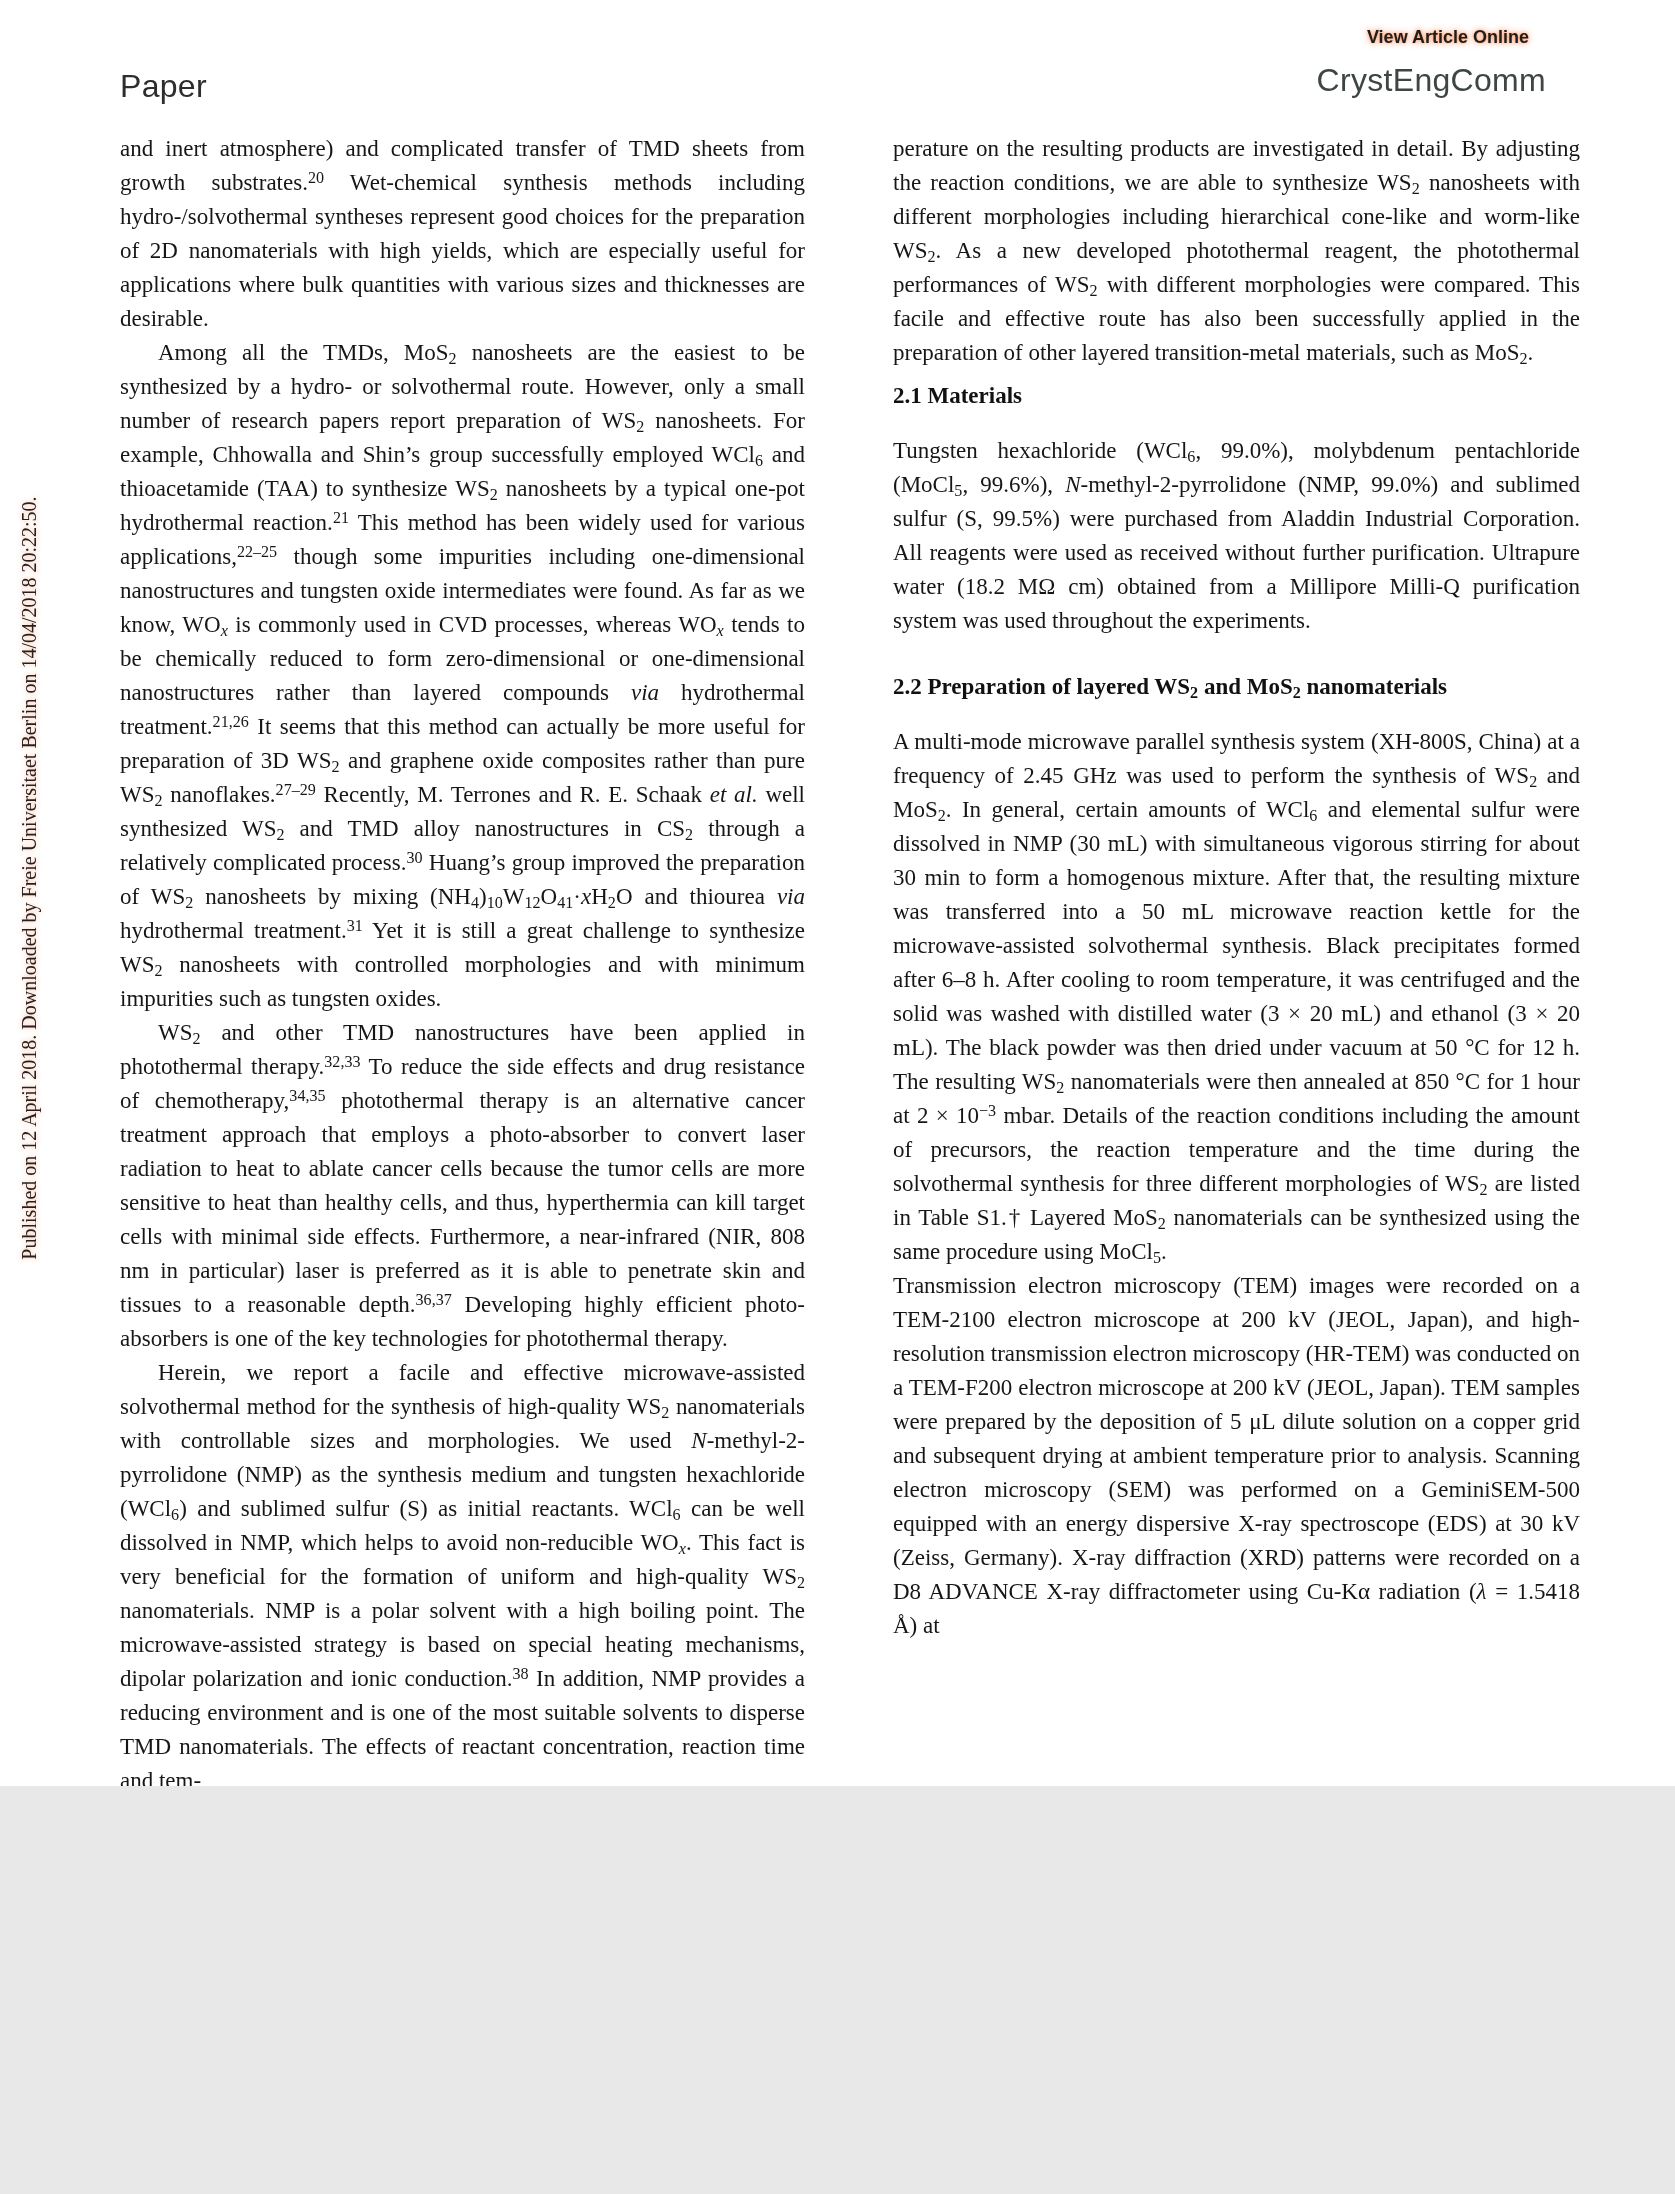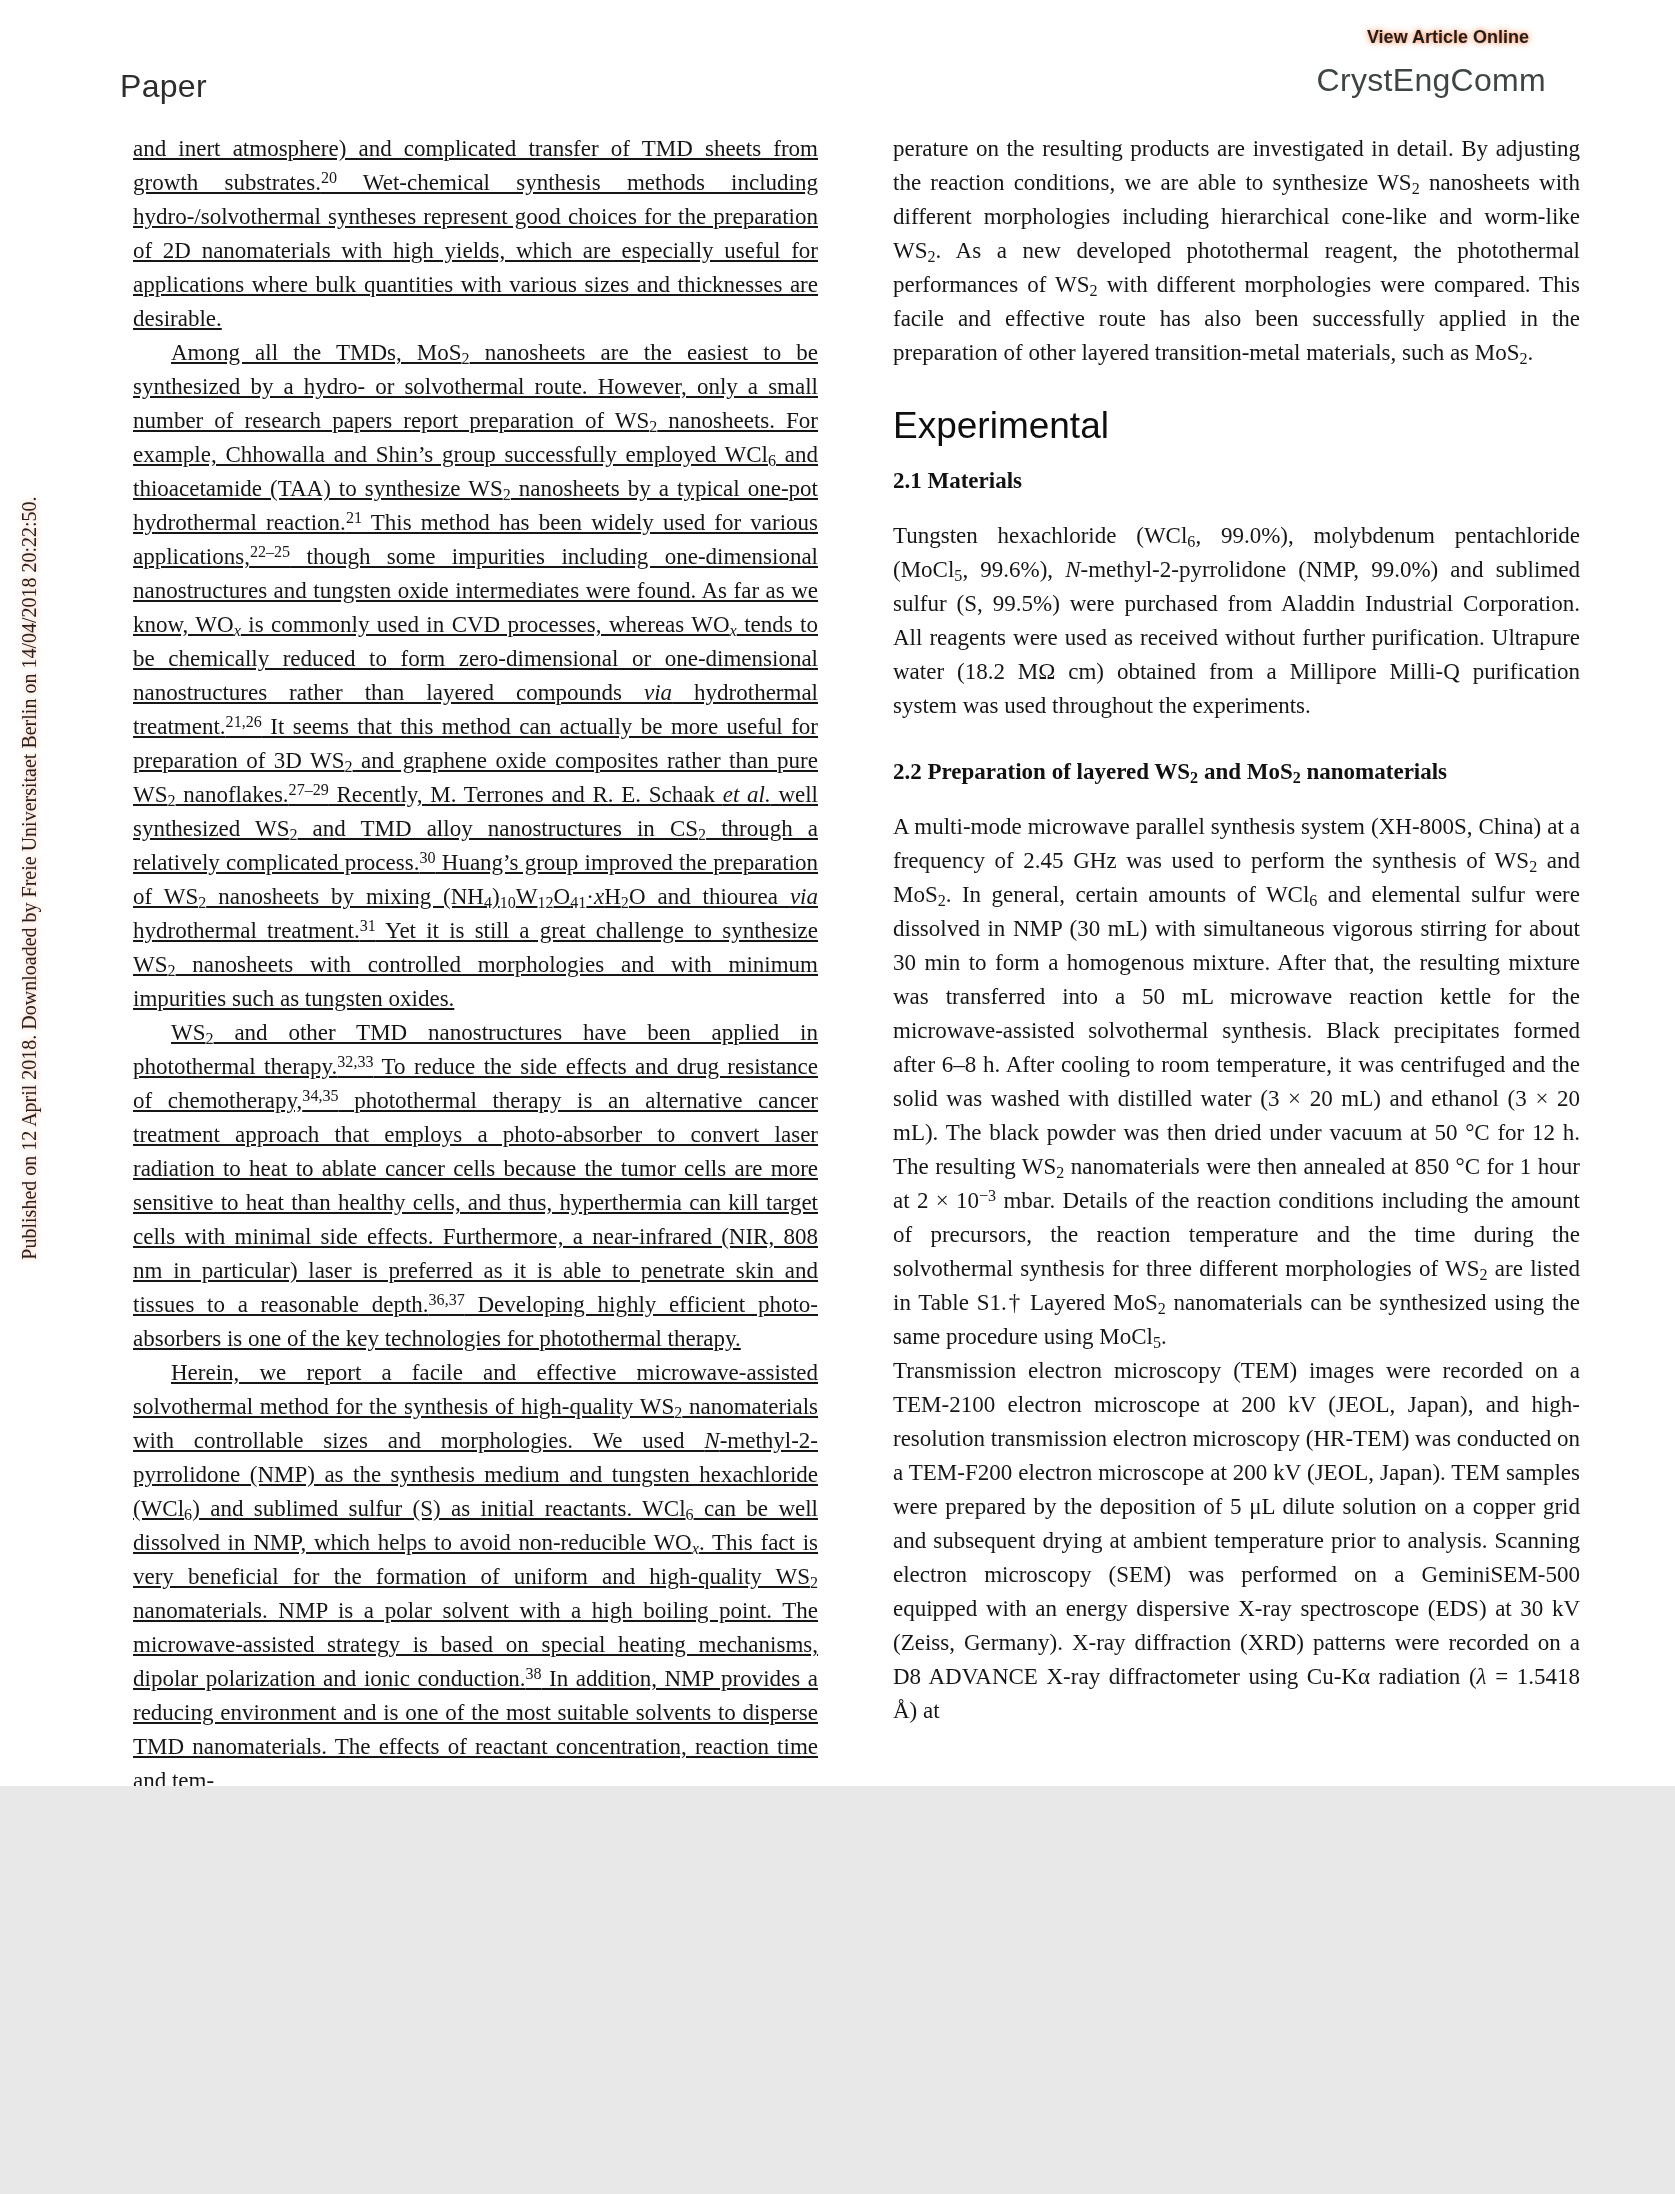--- a/index.html
+++ b/index.html
@@ -71,21 +71,21 @@
 
   
   .col {
     position: absolute;
     top: 132px;
     width: 685px;
     font-size: 23px;
     line-height: 34px;
     text-align: justify;
   }
-  .col-left  { left: 133px; text-decoration: underline; }
+  .col-left  { left: 120px; }
   .col-right { left: 893px; width: 687px; }
 
   .col p { margin: 0; }
   .col p.indent { text-indent: 38px; }
 
   sub { font-size: 0.70em; vertical-align: baseline; position: relative; top: 0.22em; line-height: 0; }
   sup { font-size: 0.70em; vertical-align: baseline; position: relative; top: -0.45em; line-height: 0; }
 
   h1.section {
     font-family: "Liberation Sans", sans-serif;
@@ -145,21 +145,20 @@
   <div class="col col-left">
     <p>and inert atmosphere) and complicated transfer of TMD sheets from growth substrates.<sup>20</sup> Wet-chemical synthesis methods including hydro-/solvothermal syntheses represent good choices for the preparation of 2D nanomaterials with high yields, which are especially useful for applications where bulk quantities with various sizes and thicknesses are desirable.</p>
     <p class="indent">Among all the TMDs, MoS<sub>2</sub> nanosheets are the easiest to be synthesized by a hydro- or solvothermal route. However, only a small number of research papers report preparation of WS<sub>2</sub> nanosheets. For example, Chhowalla and Shin’s group successfully employed WCl<sub>6</sub> and thioacetamide (TAA) to synthesize WS<sub>2</sub> nanosheets by a typical one-pot hydrothermal reaction.<sup>21</sup> This method has been widely used for various applications,<sup>22–25</sup> though some impurities including one-dimensional nanostructures and tungsten oxide intermediates were found. As far as we know, WO<sub><i>x</i></sub> is commonly used in CVD processes, whereas WO<sub><i>x</i></sub> tends to be chemically reduced to form zero-dimensional or one-dimensional nanostructures rather than layered compounds <i>via</i> hydrothermal treatment.<sup>21,26</sup> It seems that this method can actually be more useful for preparation of 3D WS<sub>2</sub> and graphene oxide composites rather than pure WS<sub>2</sub> nanoflakes.<sup>27–29</sup> Recently, M. Terrones and R. E. Schaak <i>et al.</i> well synthesized WS<sub>2</sub> and TMD alloy nanostructures in CS<sub>2</sub> through a relatively complicated process.<sup>30</sup> Huang’s group improved the preparation of WS<sub>2</sub> nanosheets by mixing (NH<sub>4</sub>)<sub>10</sub>W<sub>12</sub>O<sub>41</sub>·<i>x</i>H<sub>2</sub>O and thiourea <i>via</i> hydrothermal treatment.<sup>31</sup> Yet it is still a great challenge to synthesize WS<sub>2</sub> nanosheets with controlled morphologies and with minimum impurities such as tungsten oxides.</p>
     <p class="indent">WS<sub>2</sub> and other TMD nanostructures have been applied in photothermal therapy.<sup>32,33</sup> To reduce the side effects and drug resistance of chemotherapy,<sup>34,35</sup> photothermal therapy is an alternative cancer treatment approach that employs a photo-absorber to convert laser radiation to heat to ablate cancer cells because the tumor cells are more sensitive to heat than healthy cells, and thus, hyperthermia can kill target cells with minimal side effects. Furthermore, a near-infrared (NIR, 808 nm in particular) laser is preferred as it is able to penetrate skin and tissues to a reasonable depth.<sup>36,37</sup> Developing highly efficient photo-absorbers is one of the key technologies for photothermal therapy.</p>
     <p class="indent">Herein, we report a facile and effective microwave-assisted solvothermal method for the synthesis of high-quality WS<sub>2</sub> nanomaterials with controllable sizes and morphologies. We used <i>N</i>-methyl-2-pyrrolidone (NMP) as the synthesis medium and tungsten hexachloride (WCl<sub>6</sub>) and sublimed sulfur (S) as initial reactants. WCl<sub>6</sub> can be well dissolved in NMP, which helps to avoid non-reducible WO<sub><i>x</i></sub>. This fact is very beneficial for the formation of uniform and high-quality WS<sub>2</sub> nanomaterials. NMP is a polar solvent with a high boiling point. The microwave-assisted strategy is based on special heating mechanisms, dipolar polarization and ionic conduction.<sup>38</sup> In addition, NMP provides a reducing environment and is one of the most suitable solvents to disperse TMD nanomaterials. The effects of reactant concentration, reaction time and tem-</p>
   </div>
 
   <div class="col col-right">
     <p>perature on the resulting products are investigated in detail. By adjusting the reaction conditions, we are able to synthesize WS<sub>2</sub> nanosheets with different morphologies including hierarchical cone-like and worm-like WS<sub>2</sub>. As a new developed photothermal reagent, the photothermal performances of WS<sub>2</sub> with different morphologies were compared. This facile and effective route has also been successfully applied in the preparation of other layered transition-metal materials, such as MoS<sub>2</sub>.</p>
 
-    <h1 class="section">Experimental</h1>
 
     <h2 class="subsection first-sub">2.1 Materials</h2>
 
     <p>Tungsten hexachloride (WCl<sub>6</sub>, 99.0%), molybdenum pentachloride (MoCl<sub>5</sub>, 99.6%), <i>N</i>-methyl-2-pyrrolidone (NMP, 99.0%) and sublimed sulfur (S, 99.5%) were purchased from Aladdin Industrial Corporation. All reagents were used as received without further purification. Ultrapure water (18.2 MΩ cm) obtained from a Millipore Milli-Q purification system was used throughout the experiments.</p>
 
     <h2 class="subsection">2.2 Preparation of layered WS<sub>2</sub> and MoS<sub>2</sub> nanomaterials</h2>
 
     <p>A multi-mode microwave parallel synthesis system (XH-800S, China) at a frequency of 2.45 GHz was used to perform the synthesis of WS<sub>2</sub> and MoS<sub>2</sub>. In general, certain amounts of WCl<sub>6</sub> and elemental sulfur were dissolved in NMP (30 mL) with simultaneous vigorous stirring for about 30 min to form a homogenous mixture. After that, the resulting mixture was transferred into a 50 mL microwave reaction kettle for the microwave-assisted solvothermal synthesis. Black precipitates formed after 6–8 h. After cooling to room temperature, it was centrifuged and the solid was washed with distilled water (3 × 20 mL) and ethanol (3 × 20 mL). The black powder was then dried under vacuum at 50 °C for 12 h. The resulting WS<sub>2</sub> nanomaterials were then annealed at 850 °C for 1 hour at 2 × 10<sup>−3</sup> mbar. Details of the reaction conditions including the amount of precursors, the reaction temperature and the time during the solvothermal synthesis for three different morphologies of WS<sub>2</sub> are listed in Table S1.† Layered MoS<sub>2</sub> nanomaterials can be synthesized using the same procedure using MoCl<sub>5</sub>.</p>
 
 

